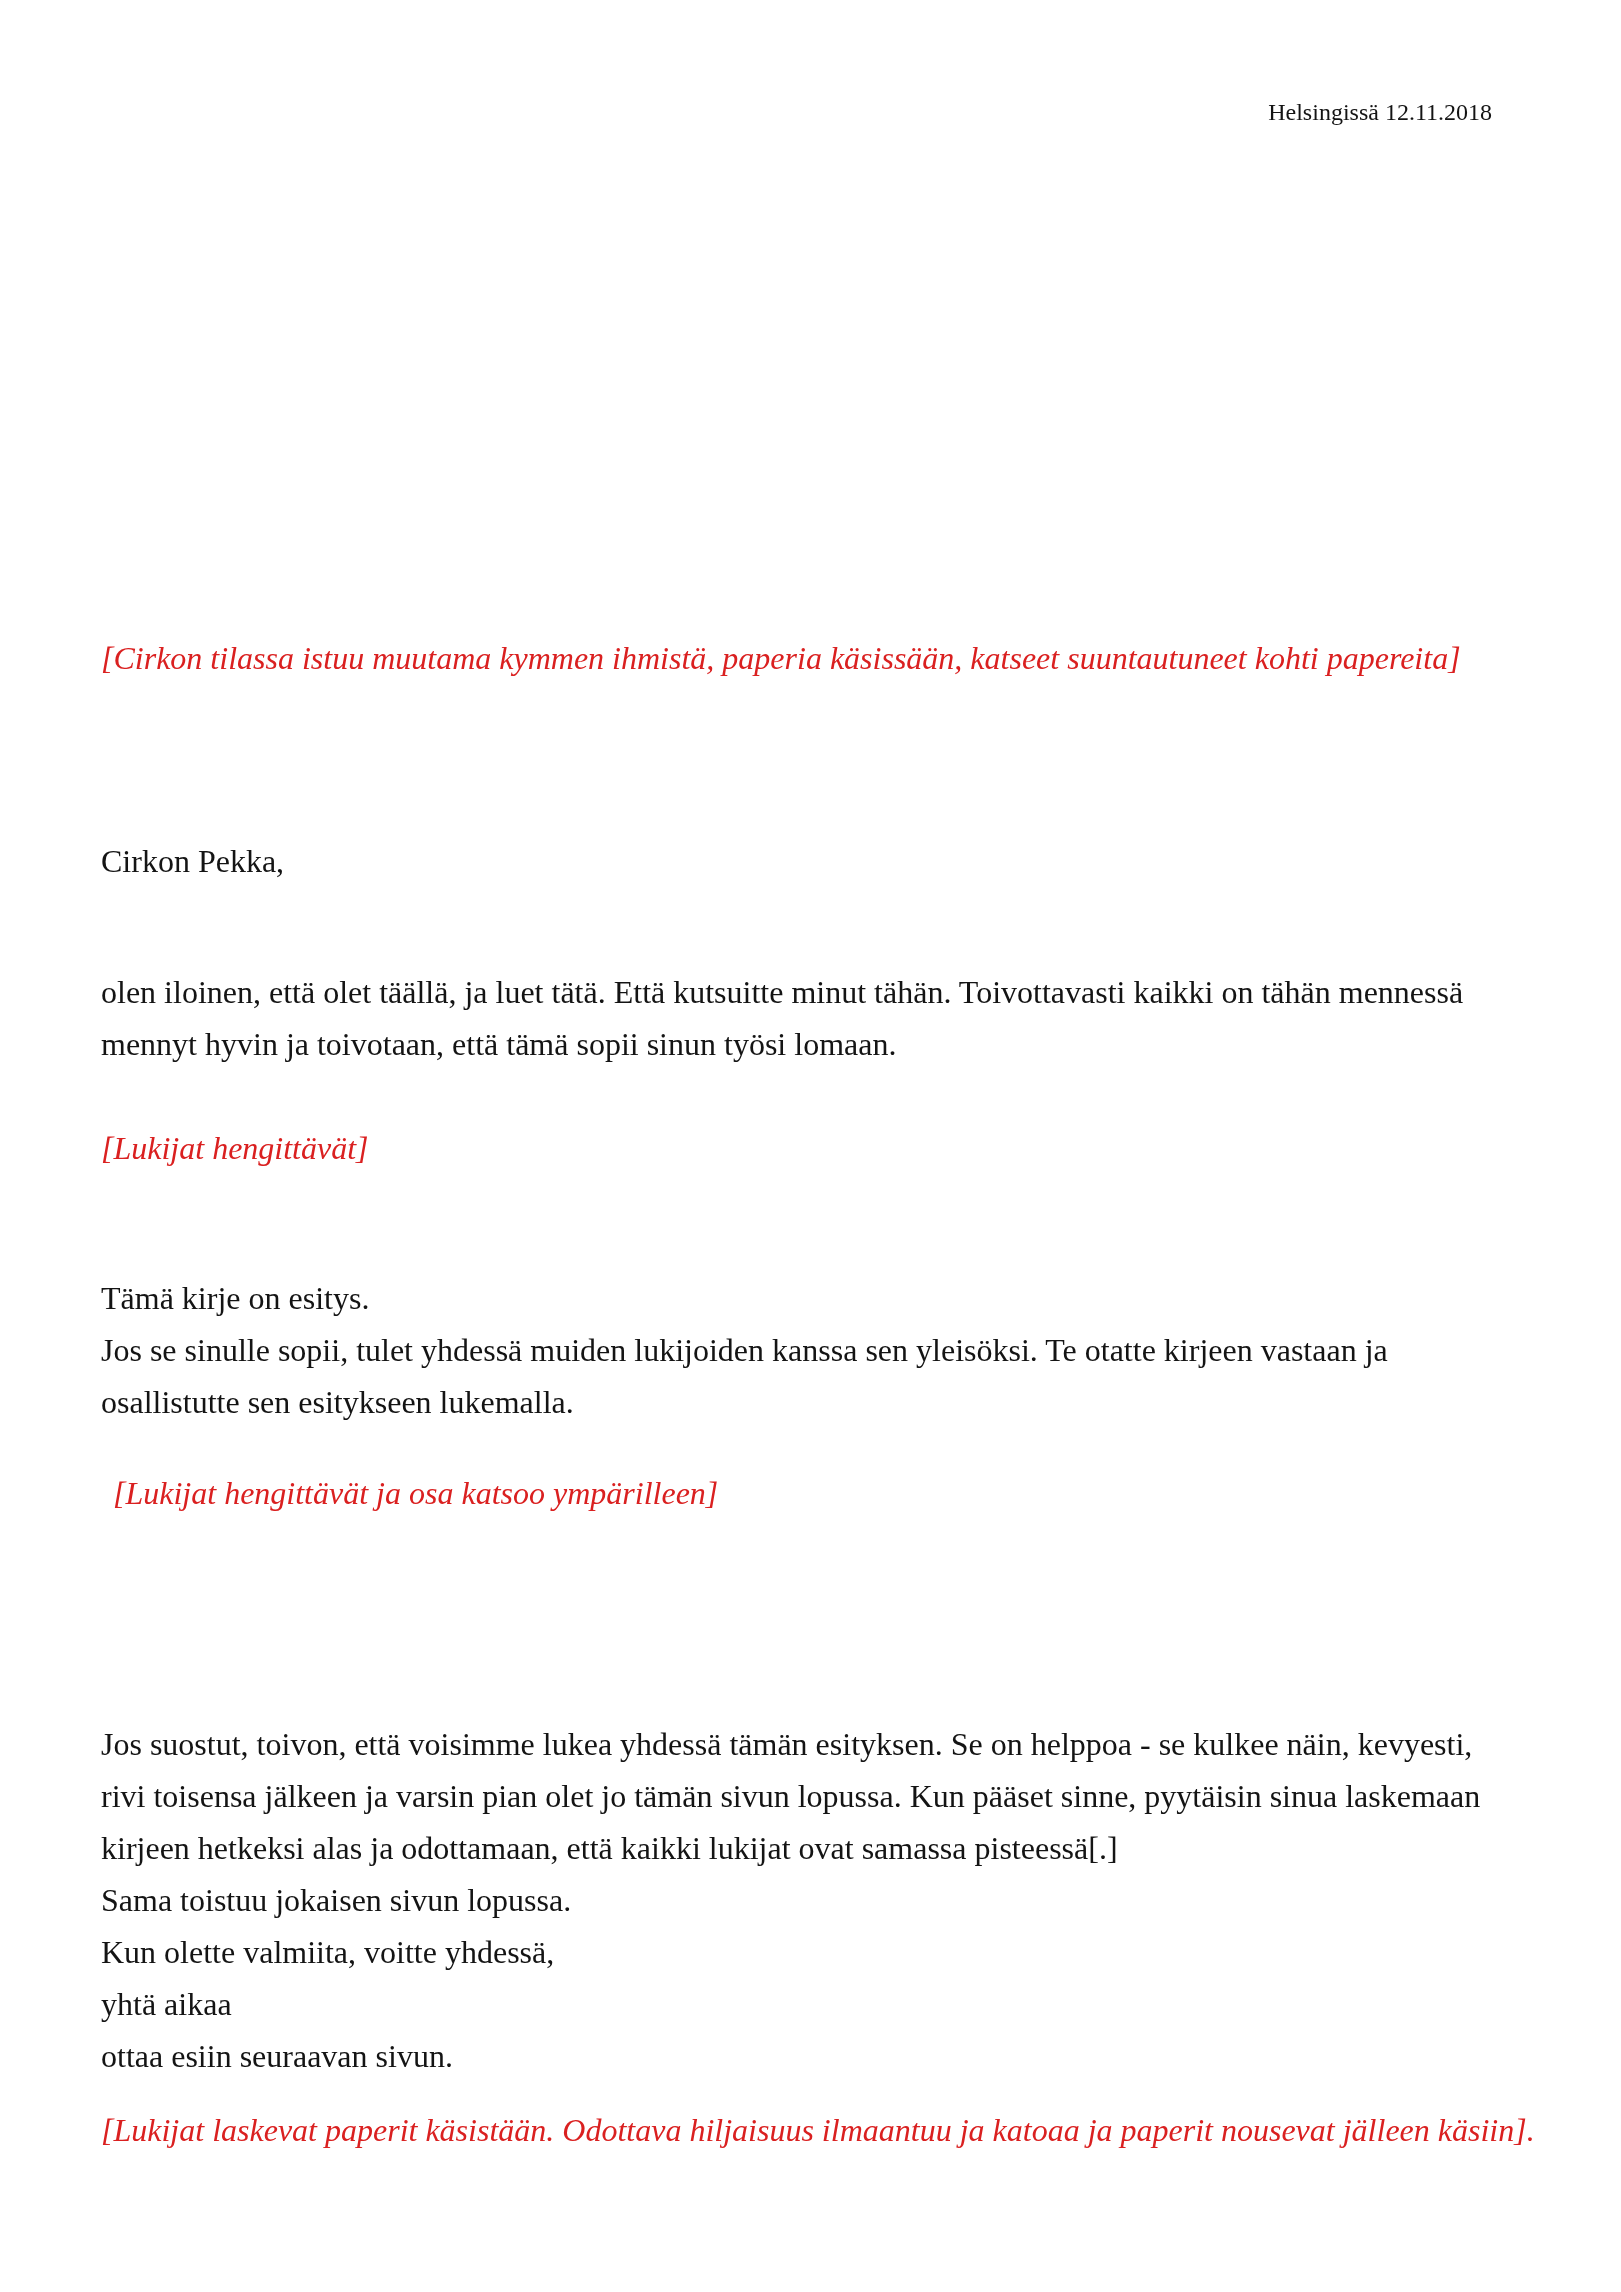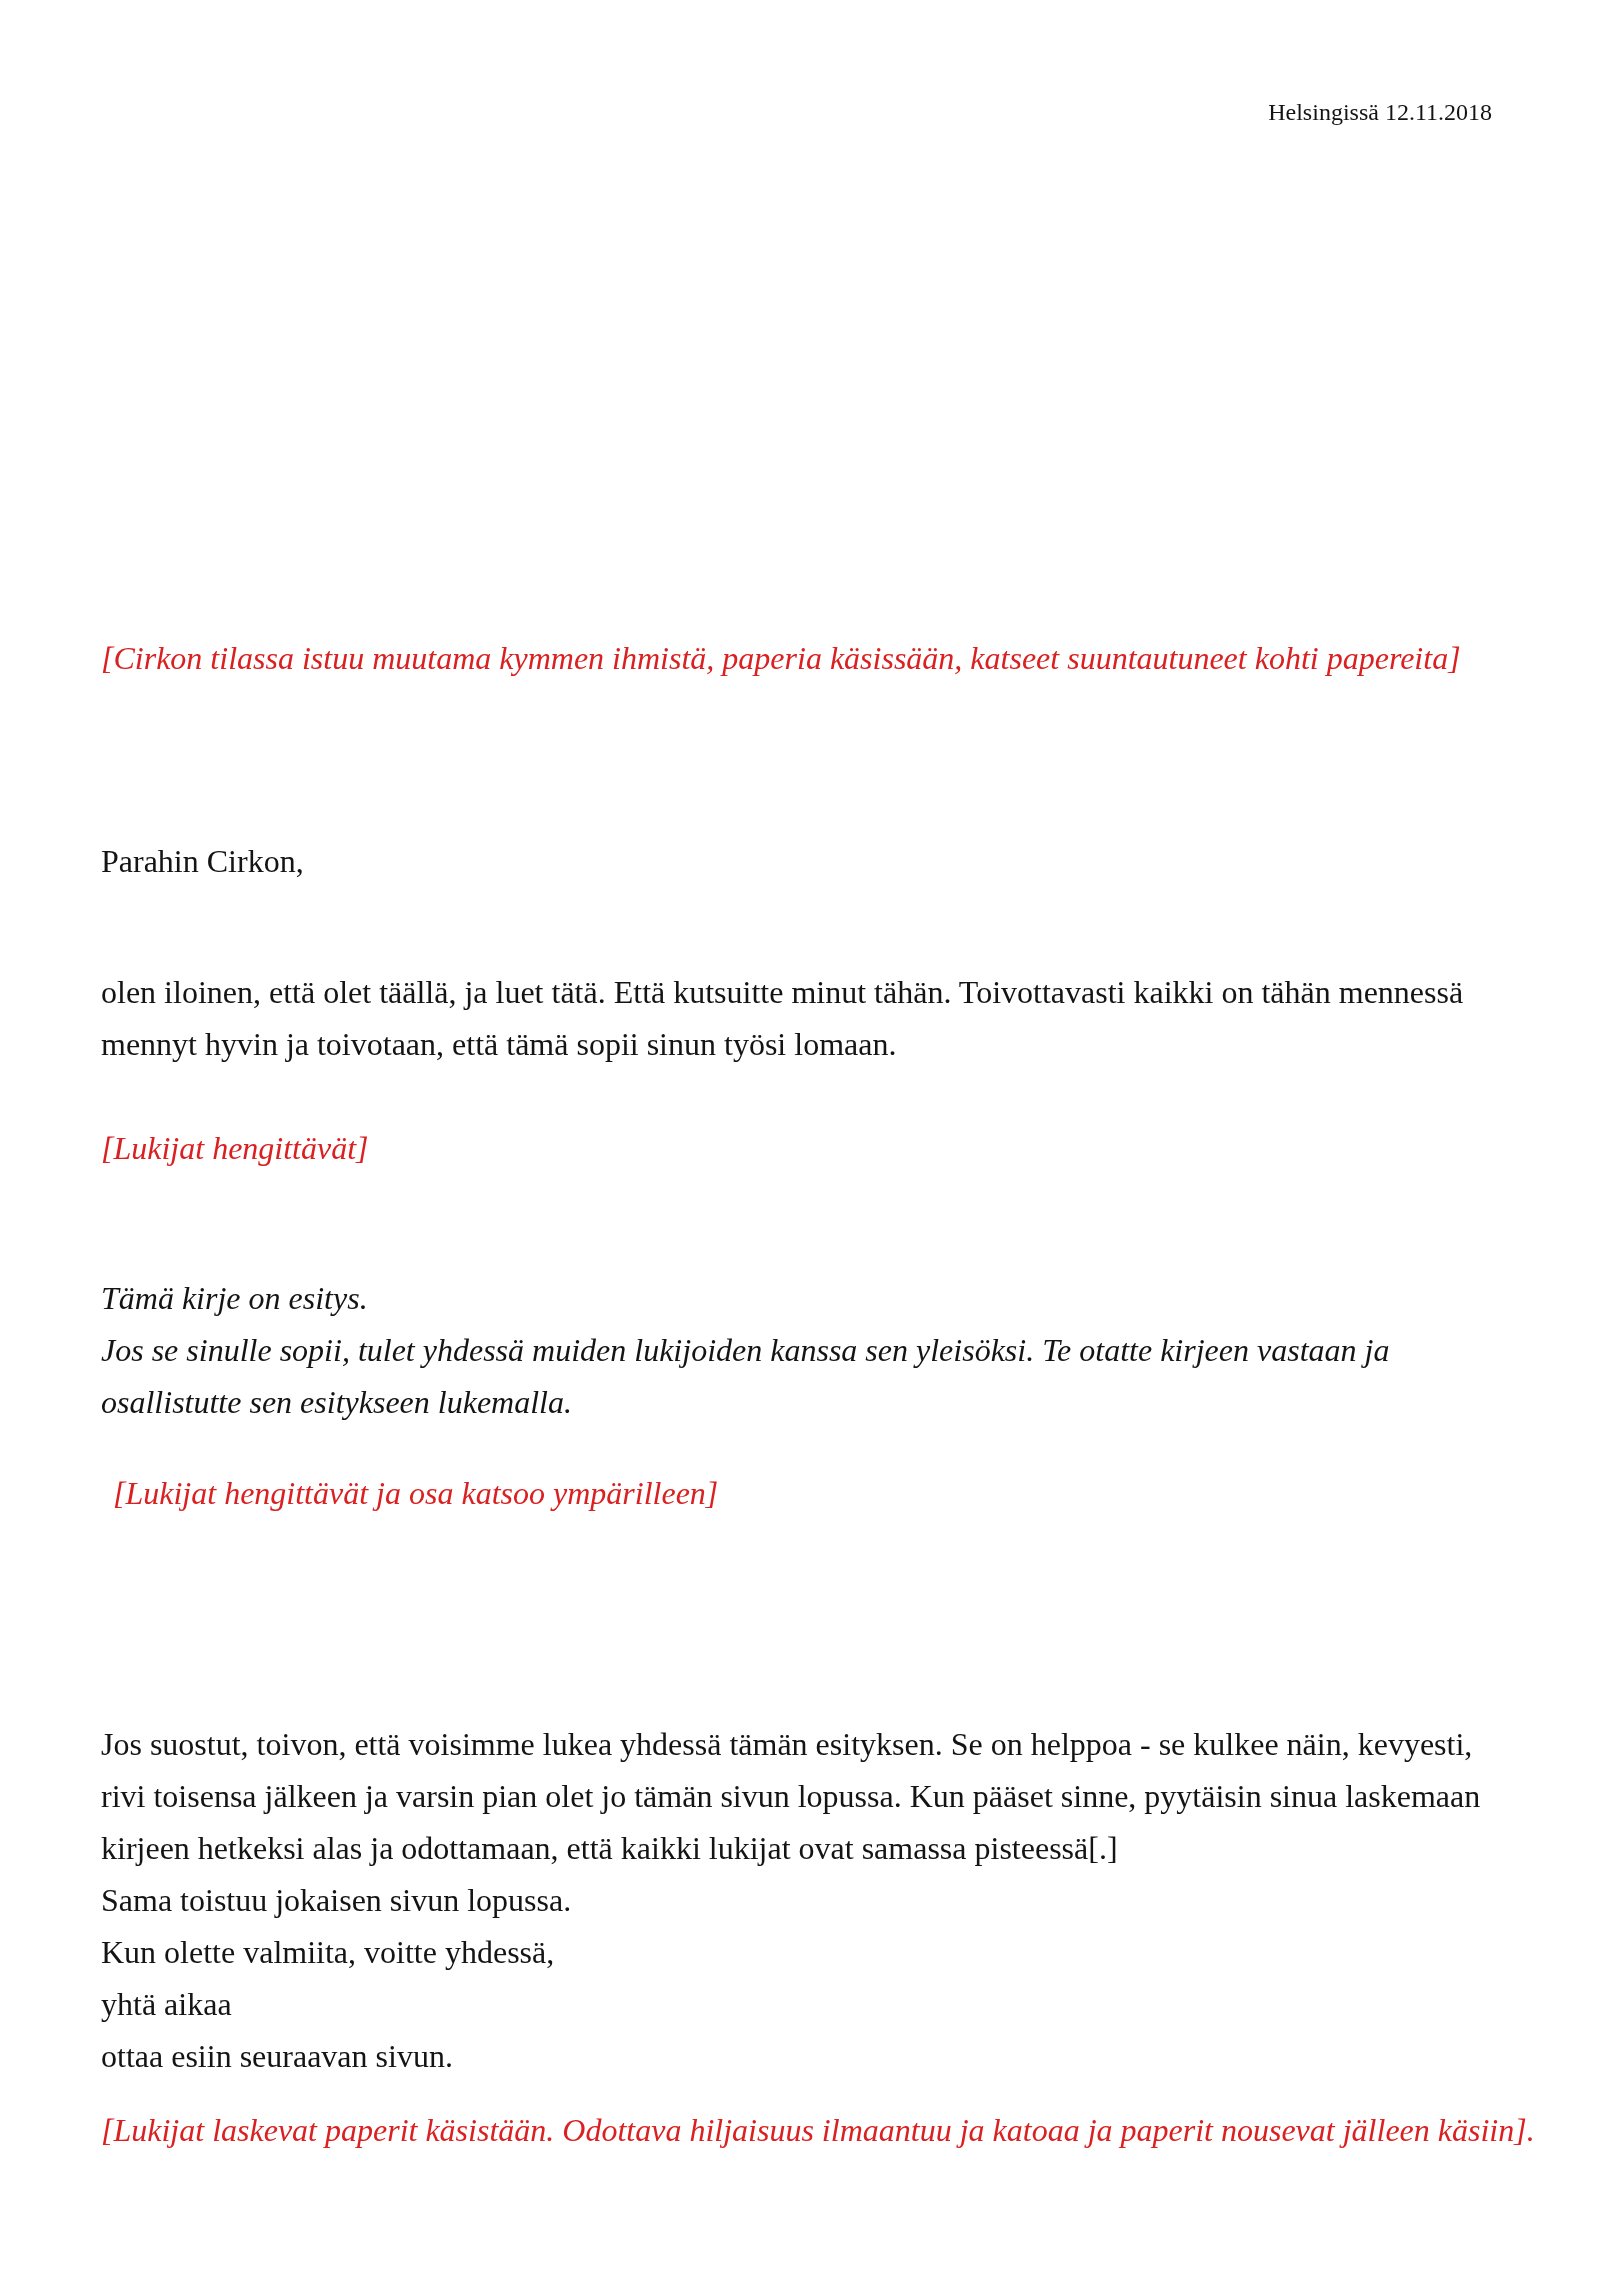--- a/index.html
+++ b/index.html
@@ -39,35 +39,35 @@
     font-style: italic;
     color: var(--stage-color, #da2020);
     font-size: 32px;
     line-height: 52px;
     white-space: nowrap;
   }
   .sd-opening  { top: 632px; }
   .salutation  { top: 835px; }
   .para-1      { top: 926px; margin-top: 40px; }
   .sd-breath-1 { top: 1122px; }
-  .para-2      { top: 1272px; font-style: italic; }
+  .para-2      { top: 1272px; }
   .sd-breath-2 { top: 1467px; margin-left: 12px; }
   .para-3      { top: 1718px; font-family: Liberation Serif, serif; }
   .sd-closing  { top: 2104px; }
 </style>
 </head>
 <body>
 
 <div class="page">
 
   <div class="dateline">Helsingissä 12.11.2018</div>
 
   <div class="stage sd-opening">[Cirkon tilassa istuu muutama kymmen ihmistä, paperia käsissään, katseet suuntautuneet kohti papereita]</div>
 
-  <div class="block line salutation">Parahin Cirkon,</div>
+  <div class="block line salutation">Cirkon Pekka,</div>
 
   <div class="block para-1">
     <div class="line">olen iloinen, että olet täällä, ja luet tätä. Että kutsuitte minut tähän. Toivottavasti kaikki on tähän mennessä</div>
     <div class="line">mennyt hyvin ja toivotaan, että tämä sopii sinun työsi lomaan.</div>
   </div>
 
   <div class="stage sd-breath-1">[Lukijat hengittävät]</div>
 
   <div class="block para-2">
     <div class="line">Tämä kirje on esitys.</div>

